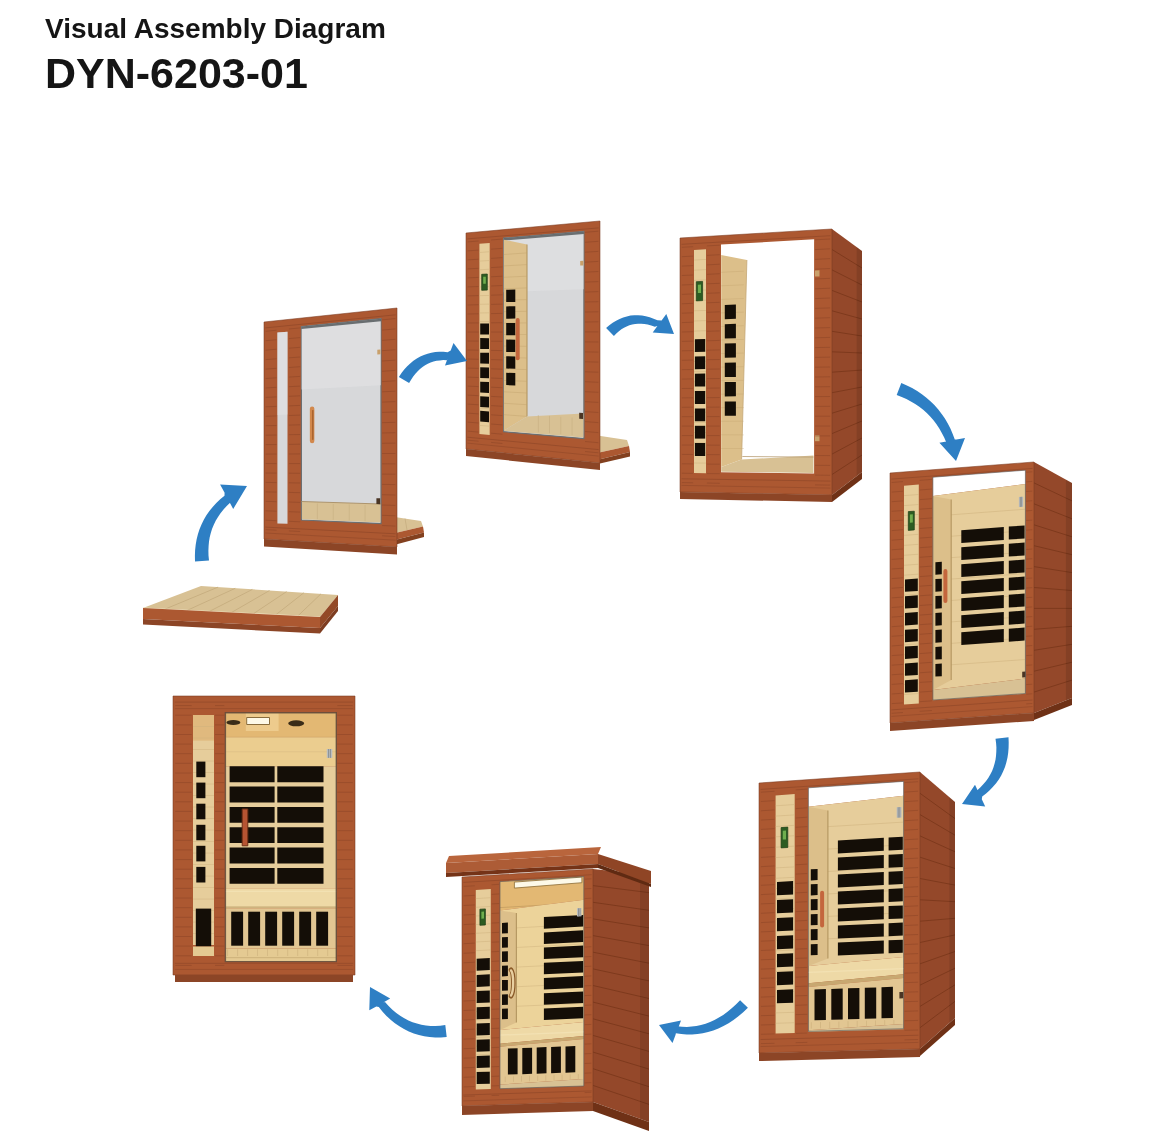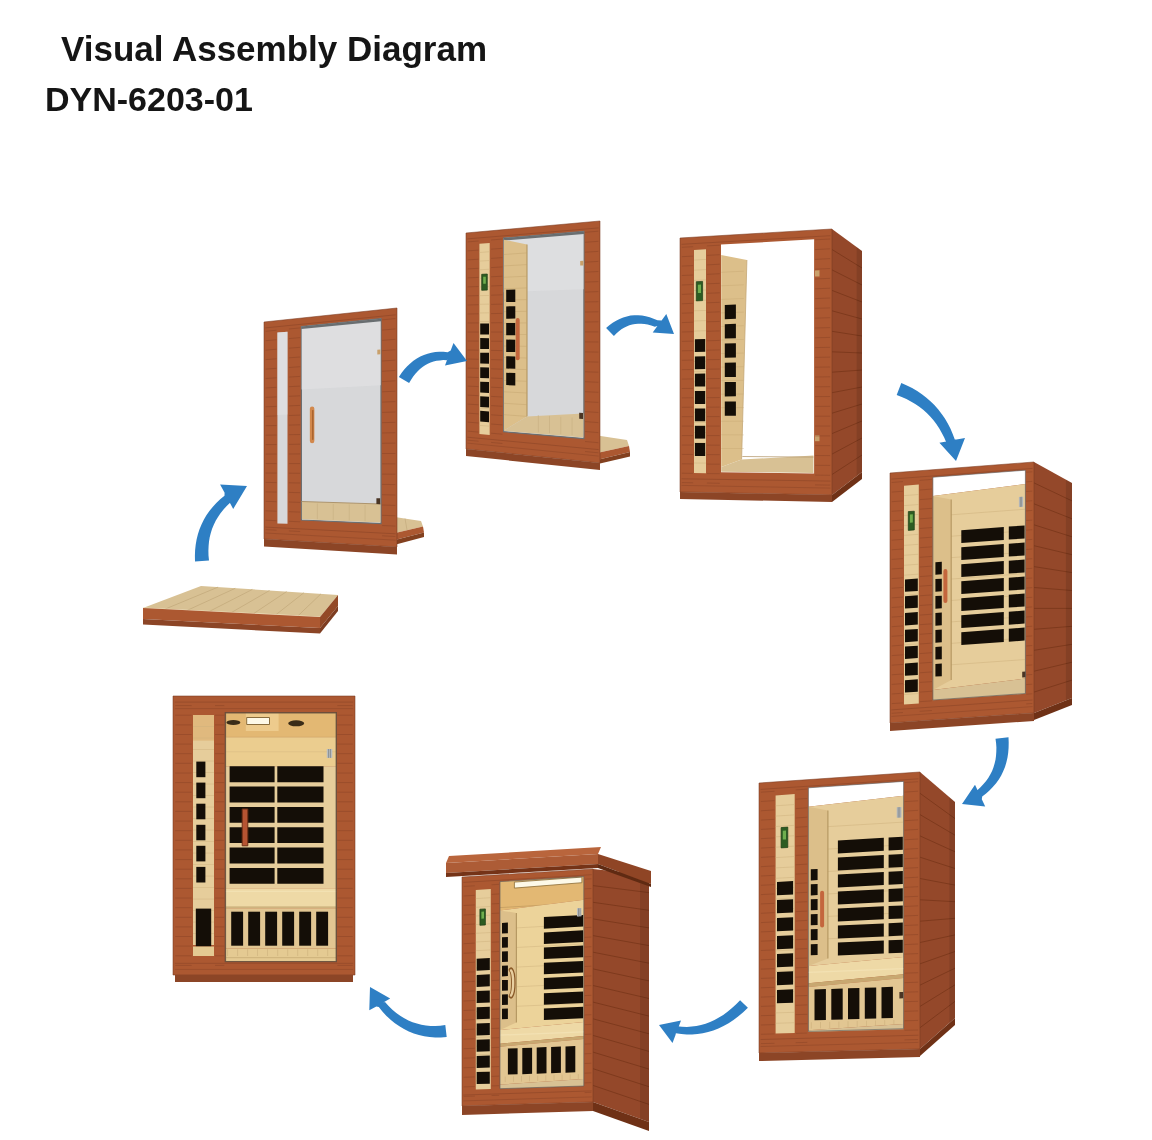--- a/index.html
+++ b/index.html
@@ -1,20 +1,20 @@
 <!DOCTYPE html>
 <html><head>
 <meta charset="utf-8">
 <style>
   html,body{margin:0;padding:0;background:#ffffff;}
   .page{position:relative;width:1152px;height:1140px;background:#ffffff;overflow:hidden;
         font-family:"Liberation Sans","DejaVu Sans",sans-serif;}
   .hdr{position:absolute;left:45px;top:15px;}
-  .hdr h1{margin:16px;font-size:35px;font-weight:bold;color:#151515;letter-spacing:0px;line-height:1.0;}
-  .hdr h2{margin:9px 0 0 0;font-size:34px;font-weight:bold;color:#151515;letter-spacing:0px;line-height:1.0;}
+  .hdr h1{margin:0;font-size:28px;font-weight:bold;color:#151515;letter-spacing:0px;line-height:1.0;}
+  .hdr h2{margin:9px 0 0 0;font-size:43px;font-weight:bold;color:#151515;letter-spacing:0px;line-height:1.0;}
   svg.canvas{position:absolute;left:0;top:0;width:1152px;height:1140px;display:block;}
 </style>
 </head>
 <body>
 
 <div class="page">
   <div class="hdr">
     <h1>Visual Assembly Diagram</h1>
     <h2>DYN-6203-01</h2>
   </div>

